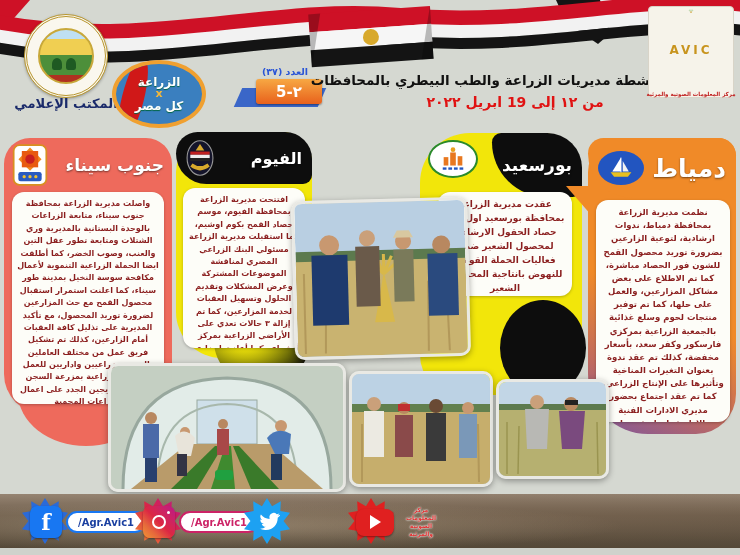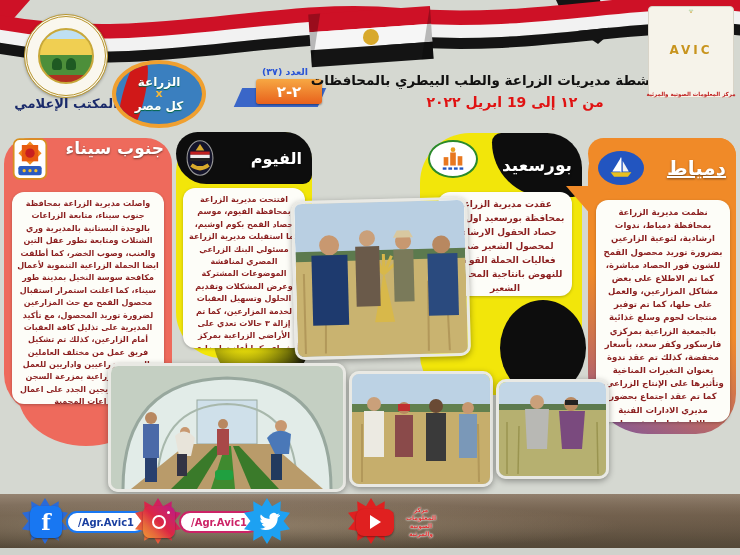--- a/index.html
+++ b/index.html
@@ -47,21 +47,21 @@
   .col-body{position:absolute;background:#fdfdf8;border-radius:12px;color:#8b1f1f;font-weight:bold;
     font-size:8.5px;line-height:1.55;text-align:center;padding:6px 5px;overflow:hidden;z-index:4;
     box-shadow:0 1px 3px rgba(0,0,0,.25);}
   .col-title{color:#fff;font-weight:bold;text-shadow:0 1px 2px rgba(0,0,0,.5);}
   
   .dam-balloon{left:588px;top:138px;width:148px;height:296px;border-radius:34px 18px 40px 60px;
     background:linear-gradient(205deg,#f08a28 55%,#c06a60 80%,#7a55a0 100%);z-index:3;}
   .dam-header{left:588px;top:138px;width:148px;height:60px;border-radius:16px 18px 6px 46px;
     background:#f08a28;z-index:5;display:flex;align-items:center;justify-content:space-between;padding:0 10px;}
   .dam-tail{left:566px;top:186px;width:0;height:0;border-top:30px solid #f08a28;border-left:26px solid transparent;z-index:3;}
-  .dam-title{font-size:20px;text-decoration:underline;}
+  .dam-title{font-size:25px;}
   .dam-icon{width:46px;height:34px;border-radius:50%;background:#2255c0;display:flex;align-items:center;justify-content:center;}
   .dam-body{left:596px;top:200px;width:134px;height:222px;}
   
   .ps-balloon{left:420px;top:133px;width:162px;height:262px;border-radius:50px 40px 70px 40px;background:#f2e60a;z-index:2;}
   .ps-black{left:492px;top:133px;width:90px;height:64px;background:#0d0d0d;border-radius:10px 38px 10px 60px;z-index:3;
     display:flex;align-items:center;justify-content:center;}
   .ps-black2{left:500px;top:300px;width:86px;height:96px;background:#0d0d0d;border-radius:50%;z-index:2;}
   .ps-title{font-size:17px;text-align:right;}
   .ps-icon{left:428px;top:140px;width:50px;height:38px;border-radius:50%;background:#fff;border:2px solid #2a8a2a;z-index:4;
     display:flex;align-items:center;justify-content:center;}
@@ -70,21 +70,21 @@
   .fay-balloon{left:176px;top:132px;width:136px;height:226px;border-radius:40px 30px 46px 46px;background:#f2e60a;z-index:2;}
   .fay-header{left:176px;top:132px;width:136px;height:52px;background:#0d0d0d;border-radius:24px 30px 10px 34px;z-index:4;
     display:flex;align-items:center;justify-content:space-between;padding:0 10px;}
   .fay-title{font-size:16px;}
   .fay-body{left:183px;top:188px;width:122px;height:160px;font-size:8px;}
   .fay-sphere{left:214px;top:296px;width:96px;height:90px;border-radius:50%;
     background:radial-gradient(circle at 32% 28%,#f2e60a 28%,#6a6a08 60%,#0d0d0d 82%);z-index:3;}
   
   .ss-balloon{left:4px;top:138px;width:168px;height:276px;border-radius:26px 26px 40px 40px;background:#ee6a5c;z-index:2;}
   .ss-circle{left:18px;top:340px;width:136px;height:106px;border-radius:50%;background:#ee6a5c;z-index:2;}
-  .ss-header{left:4px;top:138px;width:168px;height:54px;z-index:4;display:flex;justify-content:space-between;
+  .ss-header{left:4px;top:138px;width:168px;height:54px;z-index:4;display:flex;align-items:center;justify-content:space-between;
     padding:0 8px;}
   .ss-title{font-size:17px;}
   .ss-body{left:12px;top:192px;width:152px;height:212px;font-size:8px;}
   
   .photo{position:absolute;border:3px solid #e9e9e4;border-radius:10px;overflow:hidden;
     box-shadow:0 2px 6px rgba(0,0,0,.35);z-index:6;}
   .photo svg{display:block;}
   .photo-main{left:293px;top:199px;width:176px;height:159px;transform:rotate(-1.5deg);}
   .photo-greenhouse{left:108px;top:363px;width:238px;height:129px;}
   .photo-field2{left:349px;top:371px;width:144px;height:116px;}
@@ -154,21 +154,21 @@
     <div class="stripe"></div>
     <span class="ov-t rtl">الزراعة</span>
     <span class="ov-m">x</span>
     <span class="ov-b rtl">كل مصر</span>
   </div>
 
   <div class="abs issue">
     <div class="issue-label rtl">العدد (٣٧)</div>
     <div class="issue-badge">
       <div class="issue-ribbon"></div>
-      <div class="issue-num">٢-٢</div>
+      <div class="issue-num">5-٢</div>
     </div>
   </div>
 
   <div class="abs main-title rtl">أنشطة مديريات الزراعة  والطب البيطري بالمحافظات</div>
   <div class="abs date-range rtl">من ١٢ إلى 19 ابريل ٢٠٢٢</div>
 
   <div class="abs avic">
     <svg width="70" height="48" viewBox="0 0 70 48">
       <circle cx="35" cy="14" r="2.6" fill="#2f9e2f"></circle>
       <path d="M29 8 a8.5 8.5 0 0 0 0 12" stroke="#2f9e2f" stroke-width="2.2" fill="none"></path>

